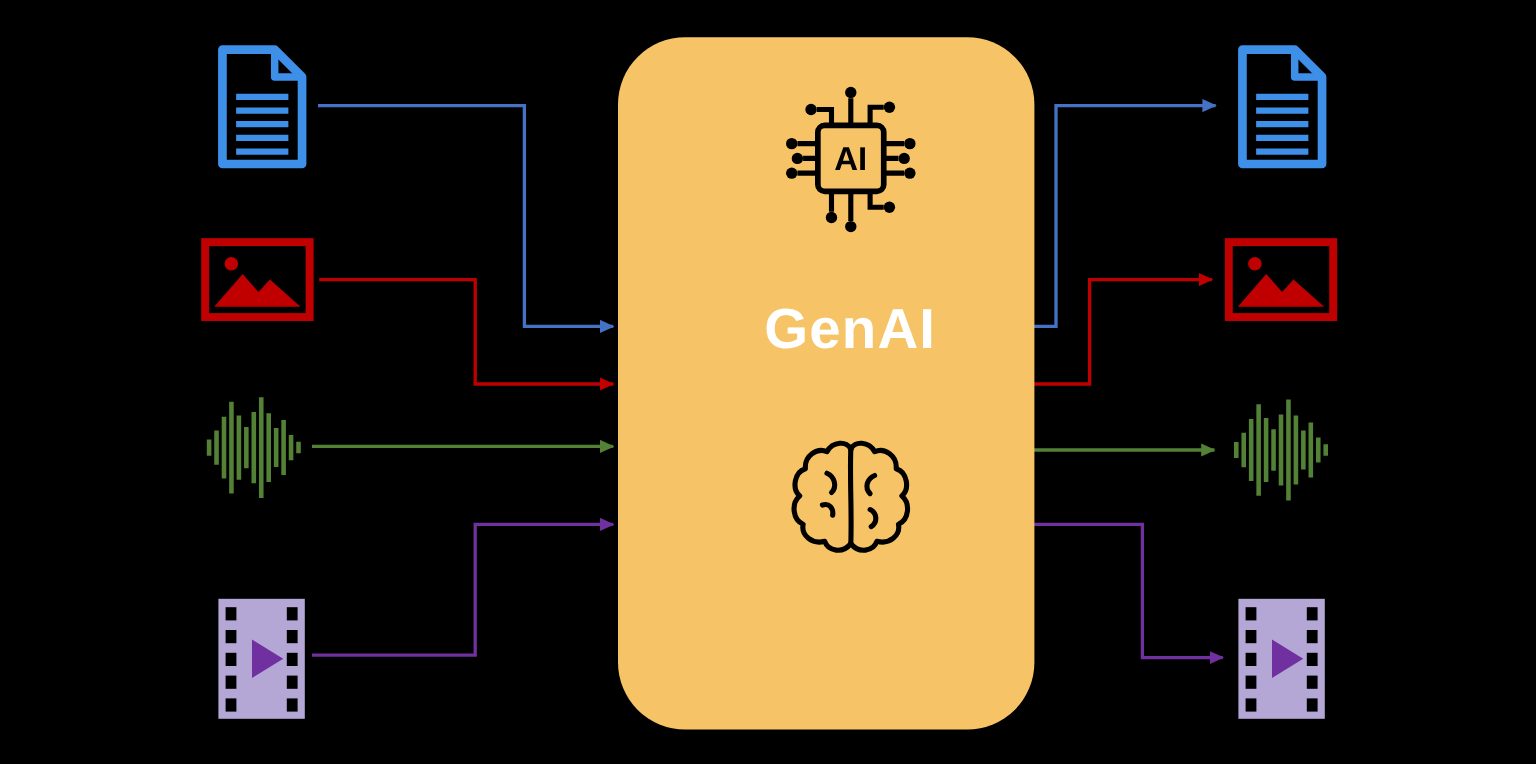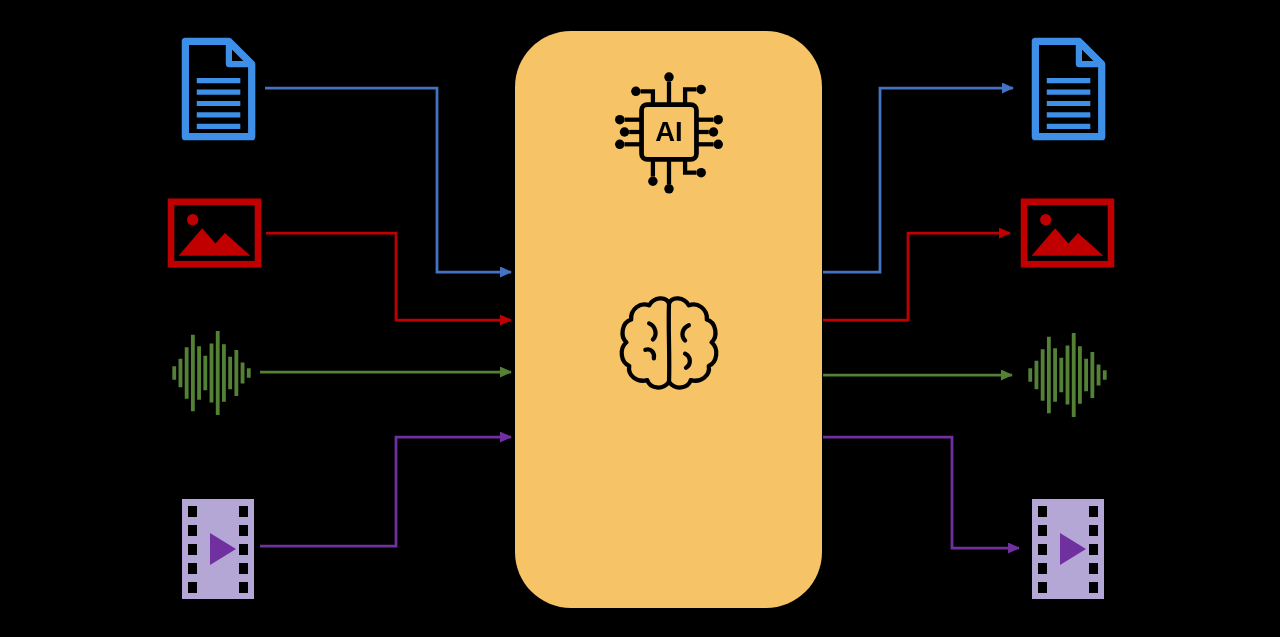--- a/index.html
+++ b/index.html
@@ -20,21 +20,21 @@
   .st-video{stroke:var(--c-video);}.fm-video{fill:var(--c-video);}
   .icon{position:absolute;}
   .icon svg{width:100%;height:100%;display:block;}
   .ic-text{color:var(--ci-text);}
   .ic-image{color:var(--ci-image);}
   .ic-audio{color:var(--ci-audio);}
   .ic-video{color:var(--ci-video);}
   .film-accent{fill:var(--ca-video);}
   .center-box{position:absolute;left:515px;top:31px;width:307px;height:577px;
               background:var(--c-box);border-radius:56px;
-              display:flex;flex-direction:column;align-items:center;}
+              display:flex;flex-direction:column;align-items:center;padding-left:40px;}
   .chip{width:142px;height:142px;margin-top:30px;}
   .model-title{margin-top:36px;text-align:center;color:var(--c-title);
                font-weight:bold;font-size:47px;line-height:1.5;letter-spacing:1px;}
   .brain{width:104px;height:104px;margin-top:56px;}
 </style>
 </head>
 <body>
 
 <div class="stage">
 
@@ -189,20 +189,21 @@
           <circle cx="28" cy="75" r="5"></circle>
           <circle cx="23" cy="88" r="5"></circle>
         <circle cx="127" cy="62" r="5"></circle>
           <circle cx="122" cy="75" r="5"></circle>
           <circle cx="127" cy="88" r="5"></circle>
       </g>
       <text x="75" y="85" text-anchor="middle" font-size="29" font-weight="bold" fill="#000" font-family="Liberation Sans, sans-serif">AI</text>
     </svg>
 
     <div class="model-title">
+      <div>GenAI</div>
     </div>
 
     <svg class="brain" viewBox="0 0 110 110">
       <g fill="none" stroke="#000" stroke-width="4.5" stroke-linecap="round" stroke-linejoin="round">
         <path d="M55,9 C52,1 39,2 34,11 C25,7 14,15 15,26 C5,29 3,44 10,50 C2,57 4,71 13,75 C11,85 21,93 32,90 C35,99 48,101 55,92"></path>
         <path d="M55,9 C58,1 71,2 76,11 C85,7 96,15 95,26 C105,29 107,44 100,50 C108,57 106,71 97,75 C99,85 89,93 78,90 C75,99 62,101 55,92"></path>
         <path d="M55,9 C54,35 56,65 55,92"></path>
         <path d="M34,30 C41,33 43,42 38,47"></path>
         <path d="M30,58 C36,56 40,61 39,67"></path>
         <path d="M76,32 C69,35 67,43 72,48"></path>

